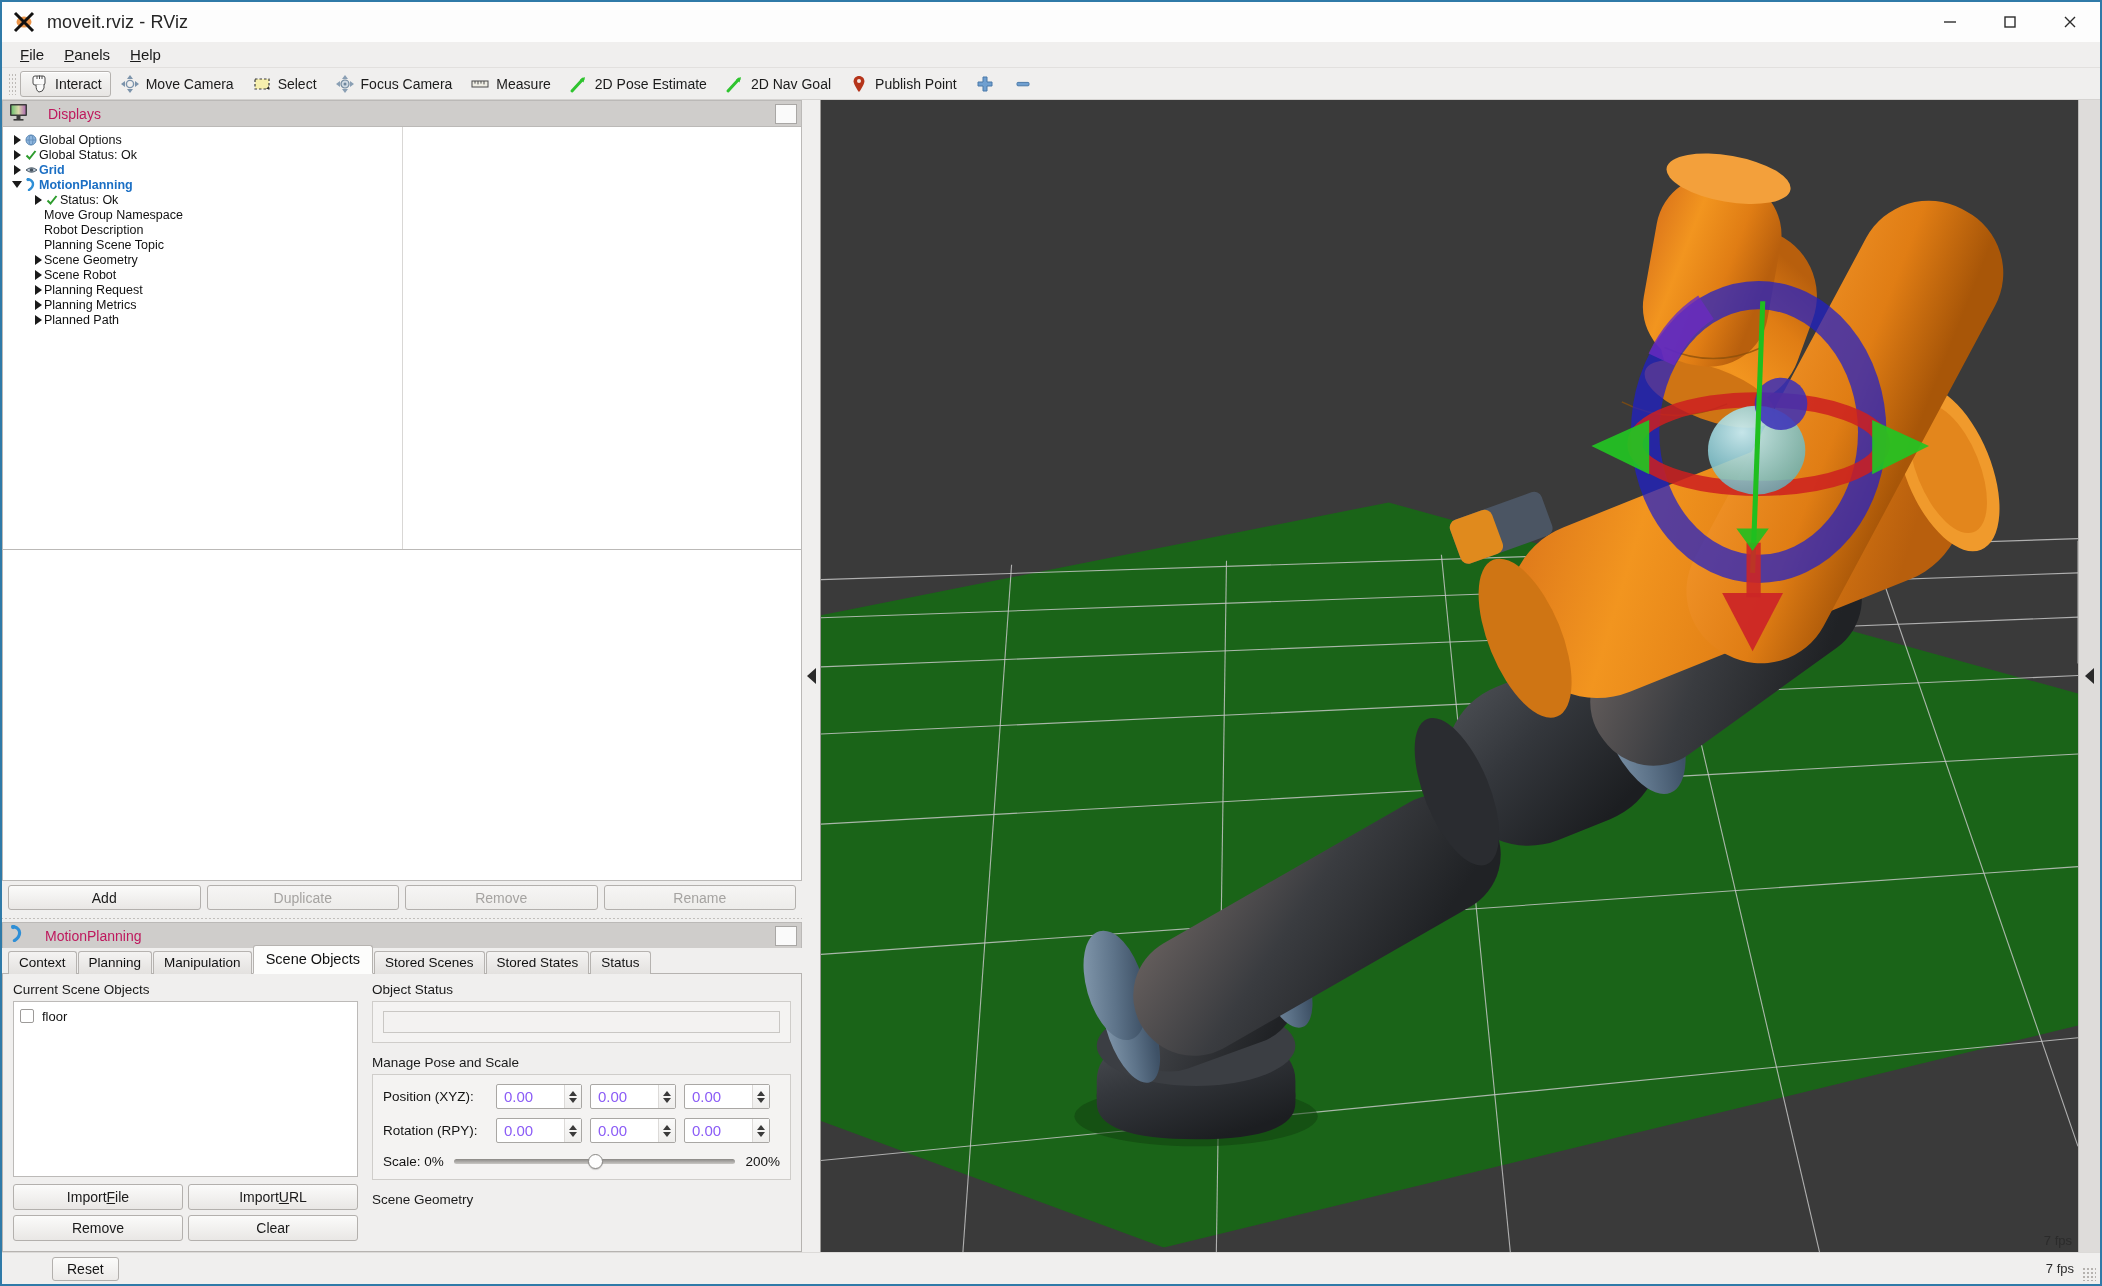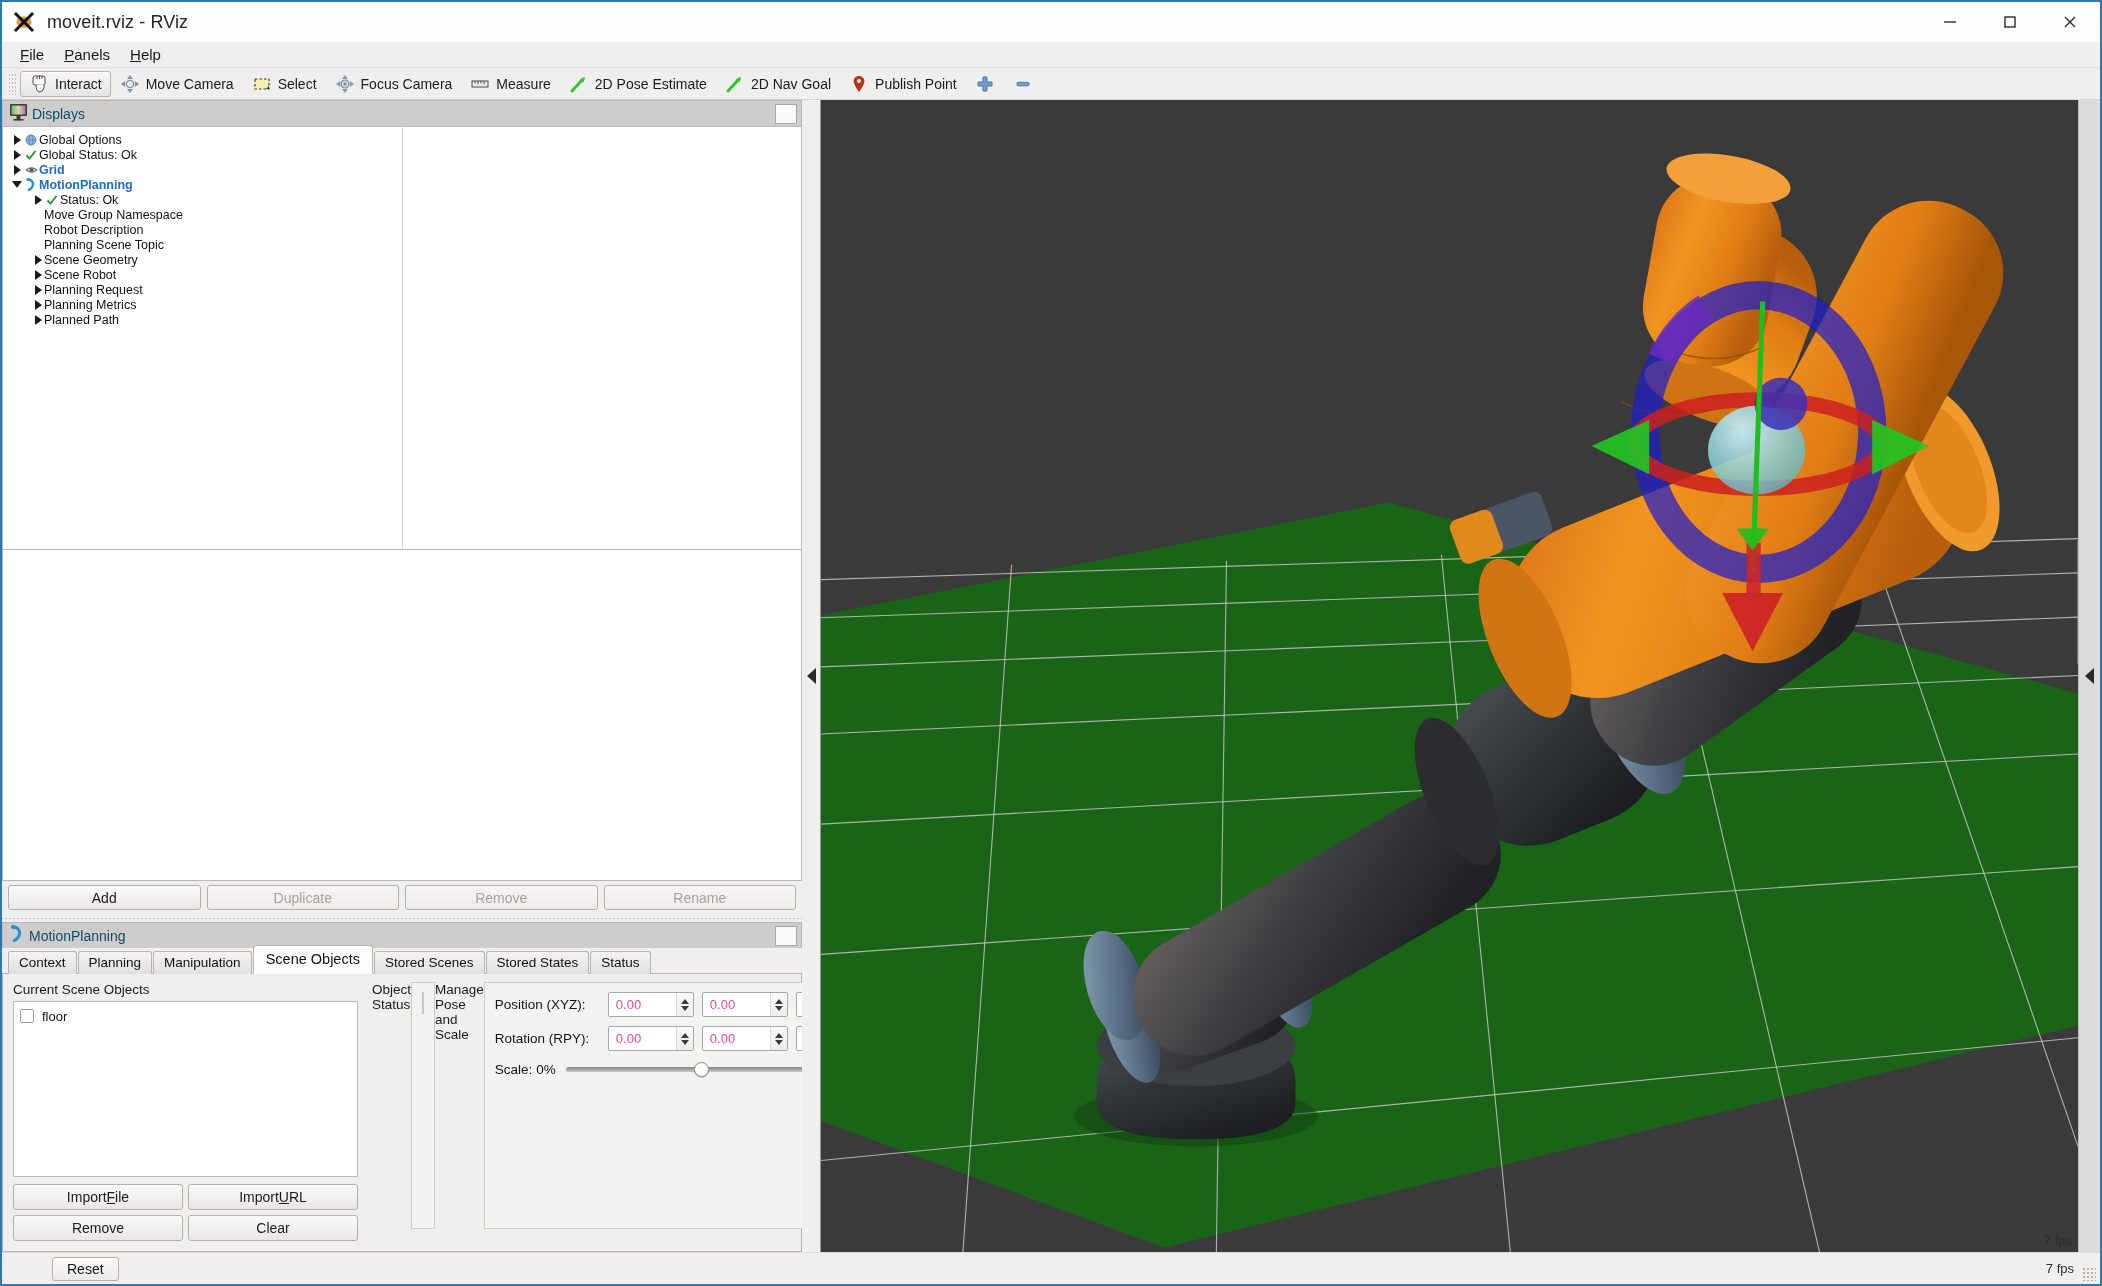--- a/index.html
+++ b/index.html
@@ -106,21 +106,21 @@
 
   
   .panel-header {
     height: 26px; min-height: 26px;
     background: #cfcdcb;
     display: flex; align-items: center;
     padding: 0 4px 0 6px;
     border: 1px solid #bbb9b7;
     border-bottom: none;
   }
-  .panel-header .ph-title { font-size: 14px; color: #0c4a6e; margin-left: 4px; }
+  .panel-header .ph-title { font-size: 14px; color: #be185d; margin-left: 20px; }
   .panel-header .ph-float {
     margin-left: auto; width: 22px; height: 20px;
     background: #fafafa; border: 1px solid #a9a7a5;
   }
   .displays-body {
     height: 424px; min-height: 424px;
     background: #ffffff;
     border: 1px solid #bbb9b7;
     display: flex;
     position: relative;
@@ -233,40 +233,40 @@
     background: #ffffff;
     border: 1px solid #bcbab8;
     padding: 5px 6px;
     min-height: 0;
   }
   .obj-item { display: flex; align-items: center; gap: 8px; font-size: 13px; color: #111; height: 18px; }
   .chk { width: 14px; height: 14px; border: 1px solid #9d9b99; background: #fff; border-radius: 2px; }
   .objs-btns { display: grid; grid-template-columns: 1fr 1fr; gap: 5px; margin-top: 7px; }
   .objs-btns .qbtn { height: 26px; }
 
-  .col-right-status { flex: 1; display: flex; flex-direction: row; min-width: 0; }
+  .col-right-status { flex: 1; display: flex; flex-direction: column; min-width: 0; }
   .fieldbox {
     border: 1px solid #cfcdca;
     background: #f4f3f2;
     padding: 9px 10px;
     margin-bottom: 12px;
   }
   .status-line {
     height: 22px; background: #f3f2f1;
     border: 1px solid #c9c7c4;
   }
   .row-pose { display: flex; align-items: center; gap: 8px; margin-bottom: 9px; }
   .row-pose .rp-label { width: 105px; font-size: 13.5px; color: #131313; }
   .spin {
     width: 86px; height: 25px;
     border: 1px solid #a9a7a4; background: #fff;
     display: flex; align-items: center;
     border-radius: 2px;
   }
-  .spin .sv { flex: 1; font-size: 13px; color: #ec4899; padding-left: 7px; }
+  .spin .sv { flex: 1; font-size: 15px; color: #8b5cf6; padding-left: 7px; }
   .spin .sbtns {
     width: 17px; height: 100%;
     display: flex; flex-direction: column; align-items: center; justify-content: center;
     gap: 2px; border-left: 1px solid #dcdad8;
     background: linear-gradient(#fafafa,#efeeec);
   }
   .tri-up { width:0;height:0;border-left:4px solid transparent;border-right:4px solid transparent;border-bottom:5px solid #3a3a3a; }
   .tri-dn { width:0;height:0;border-left:4px solid transparent;border-right:4px solid transparent;border-top:5px solid #3a3a3a; }
   .row-scale { display: flex; align-items: center; gap: 10px; }
   .row-scale .rs-text { font-size: 13.5px; color: #131313; white-space: nowrap; }

